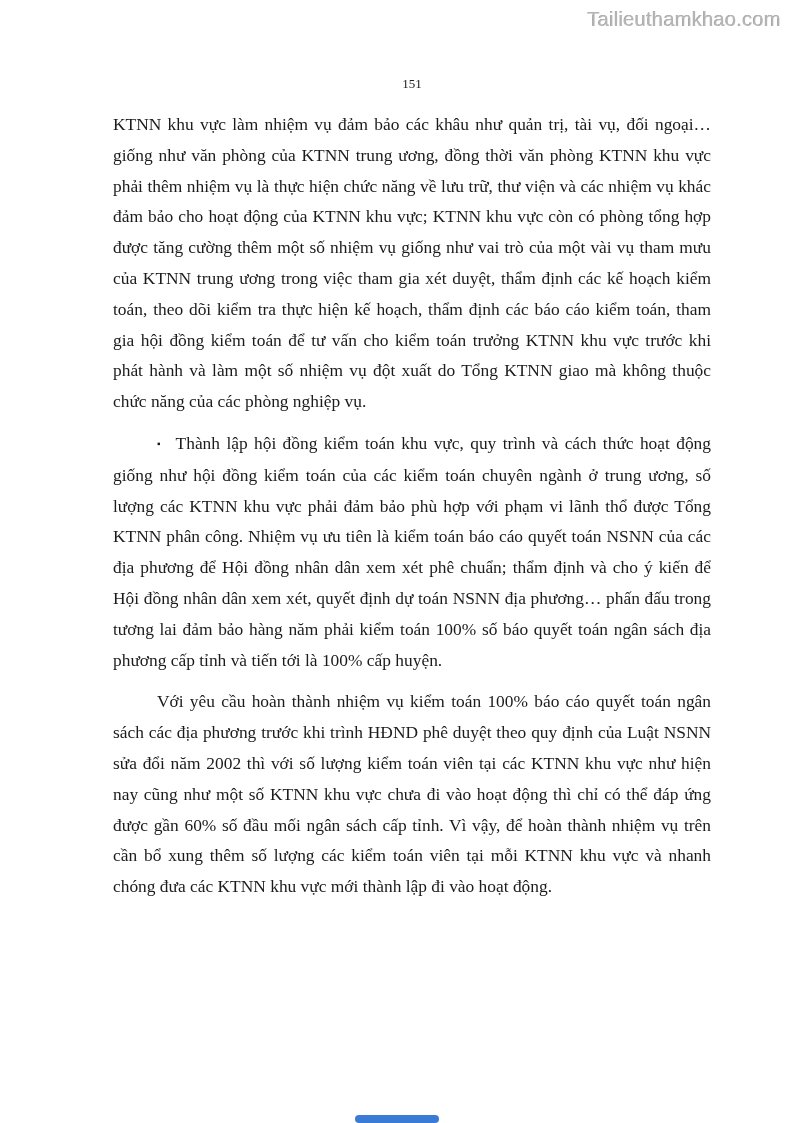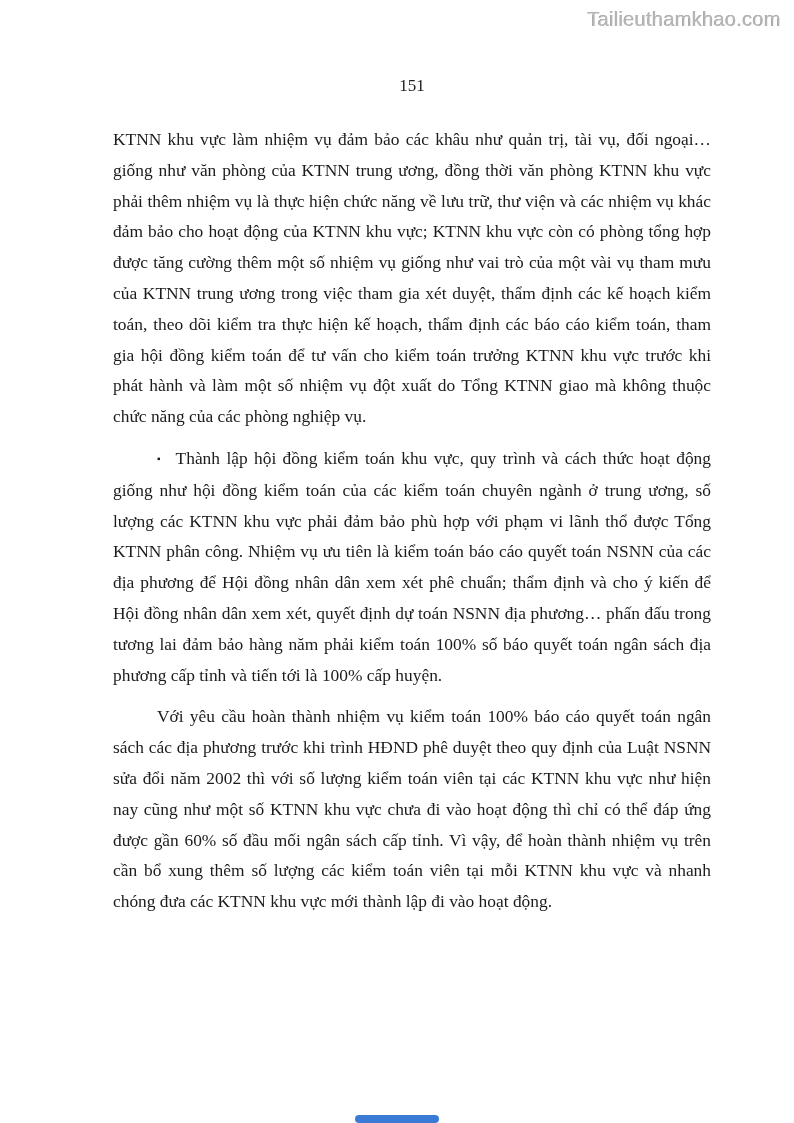--- a/index.html
+++ b/index.html
@@ -20,26 +20,26 @@
     letter-spacing: 0.3px;
     color: #b4b4b4;
     text-shadow: 0.5px 0.5px 0 #ffffff, -0.5px -0.5px 0 #9c9c9c;
   }
   .page-number {
     position: absolute;
     top: 76px;
     left: 113px;
     width: 598px;
     text-align: center;
-    font-size: 17px;
+    font-size: 13px;
     color: #222222;
   }
   .content {
     position: absolute;
-    top: 124px;
+    top: 109px;
     left: 113px;
     width: 598px;
     font-size: 17.4px;
     line-height: 30.8px;
     text-align: justify;
     font-family: Liberation Serif, serif;
   }
   .para { margin-bottom: 11px; }
   .para.indent { text-indent: 44px; }
   .bullet {

